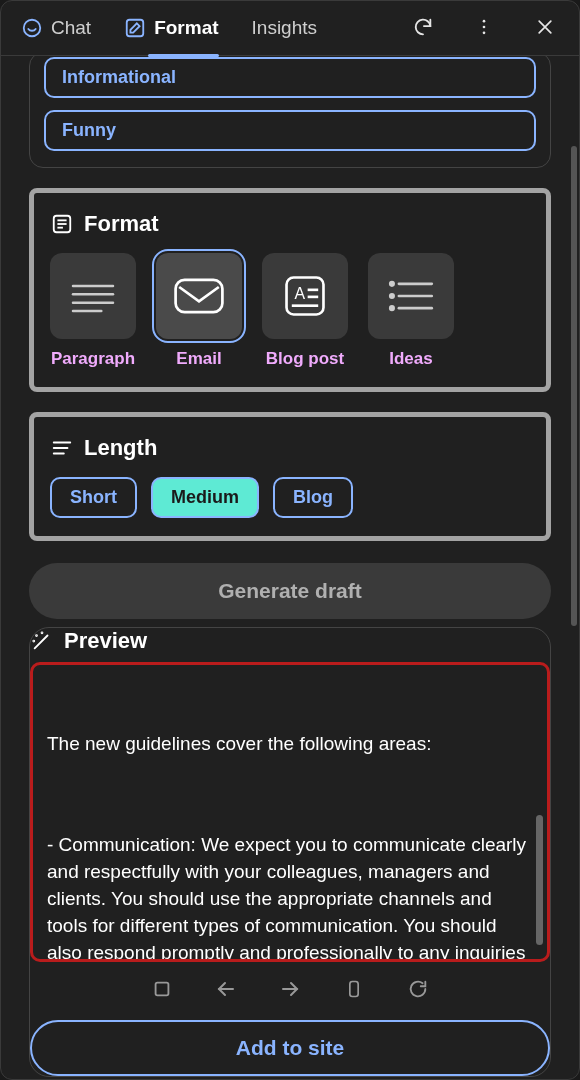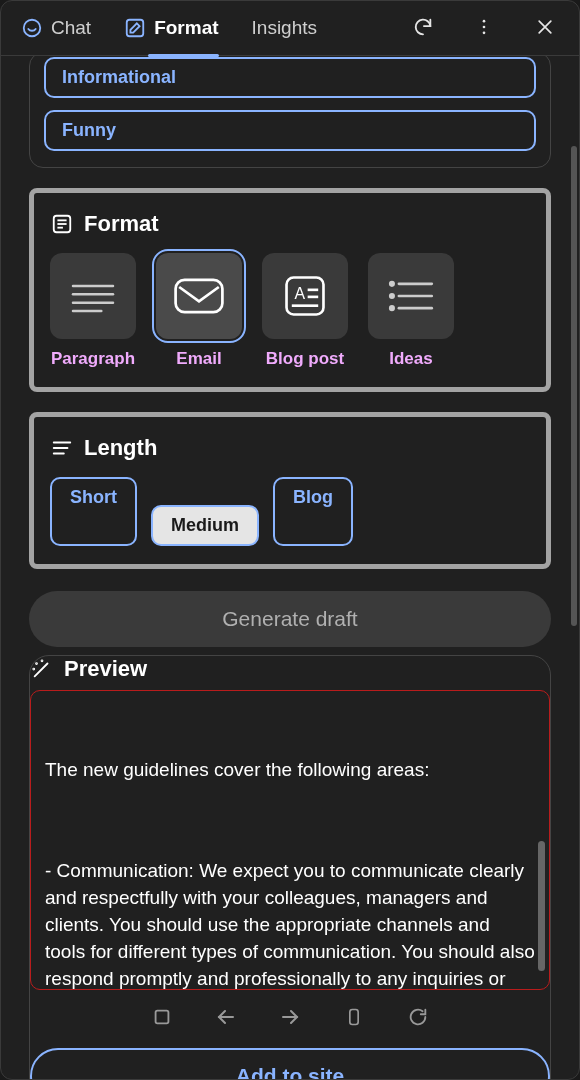--- a/index.html
+++ b/index.html
@@ -123,47 +123,46 @@
       color: #8ab4ff;
       border-radius: 10px;
       padding: 8px 18px;
       font-size: 18px;
       font-weight: 600;
       background:transparent;
       cursor:pointer;
       text-align:right;
     }
     .len-pill.selected {
-      background: #e5e5e5;
+      background: #5eead4;
       color: #1a1a1a;
-      margin-top: 28px;
     }
 
     
     .gen-btn {
       width: 100%;
       margin-top: 22px;
       background: #3a3a3a;
       color: #b0b0b0;
       border: none;
       border-radius: 28px;
       padding: 16px;
       font-size: 21px;
-      font-weight: 400;
+      font-weight: 700;
       cursor:pointer;
     }
 
     
     .preview-card {
       border: 1px solid #444;
       border-radius: 20px;
       margin-top: 8px;
     }
     .preview-text-box {
-      border: 1px solid #b91c1c;
+      border: 3px solid #b91c1c;
       border-radius: 10px;
       padding: 12px 14px;
       height: 300px;
       overflow:hidden;
       position:relative;
       margin-top: 8px;
     }
     .preview-text {
       font-size: 19px;
       line-height: 1.42;

